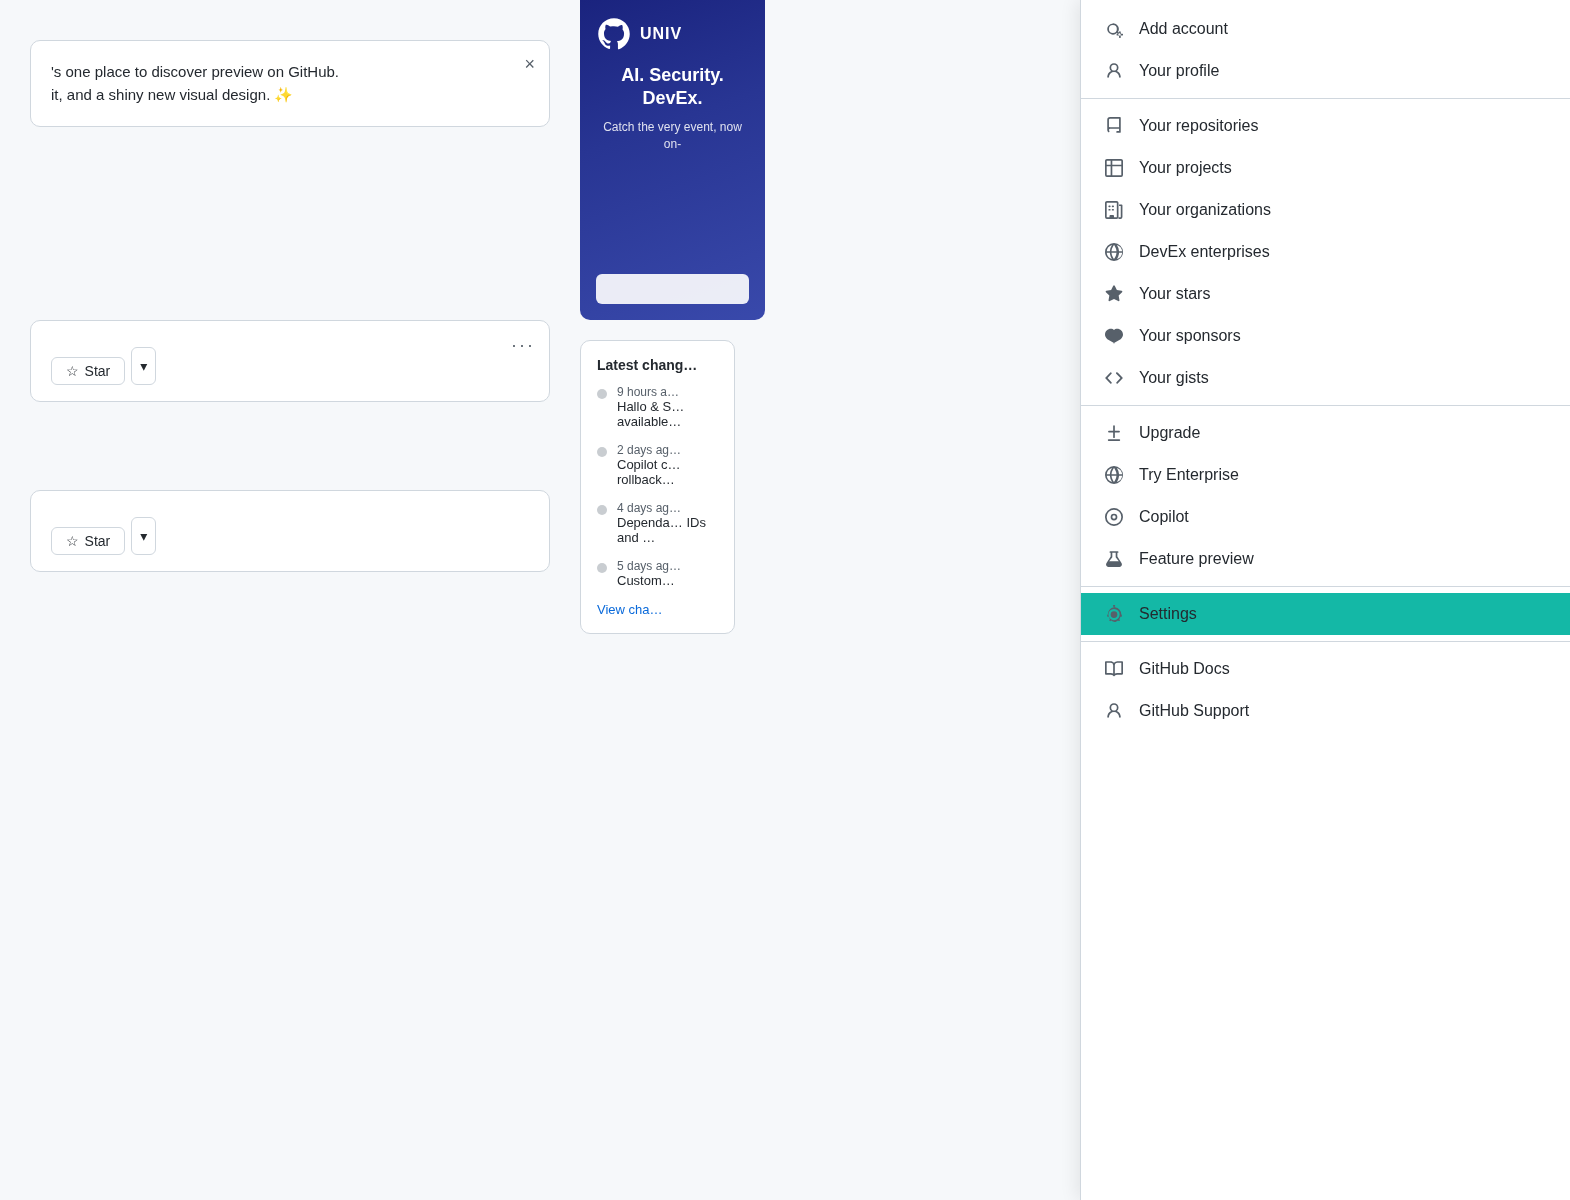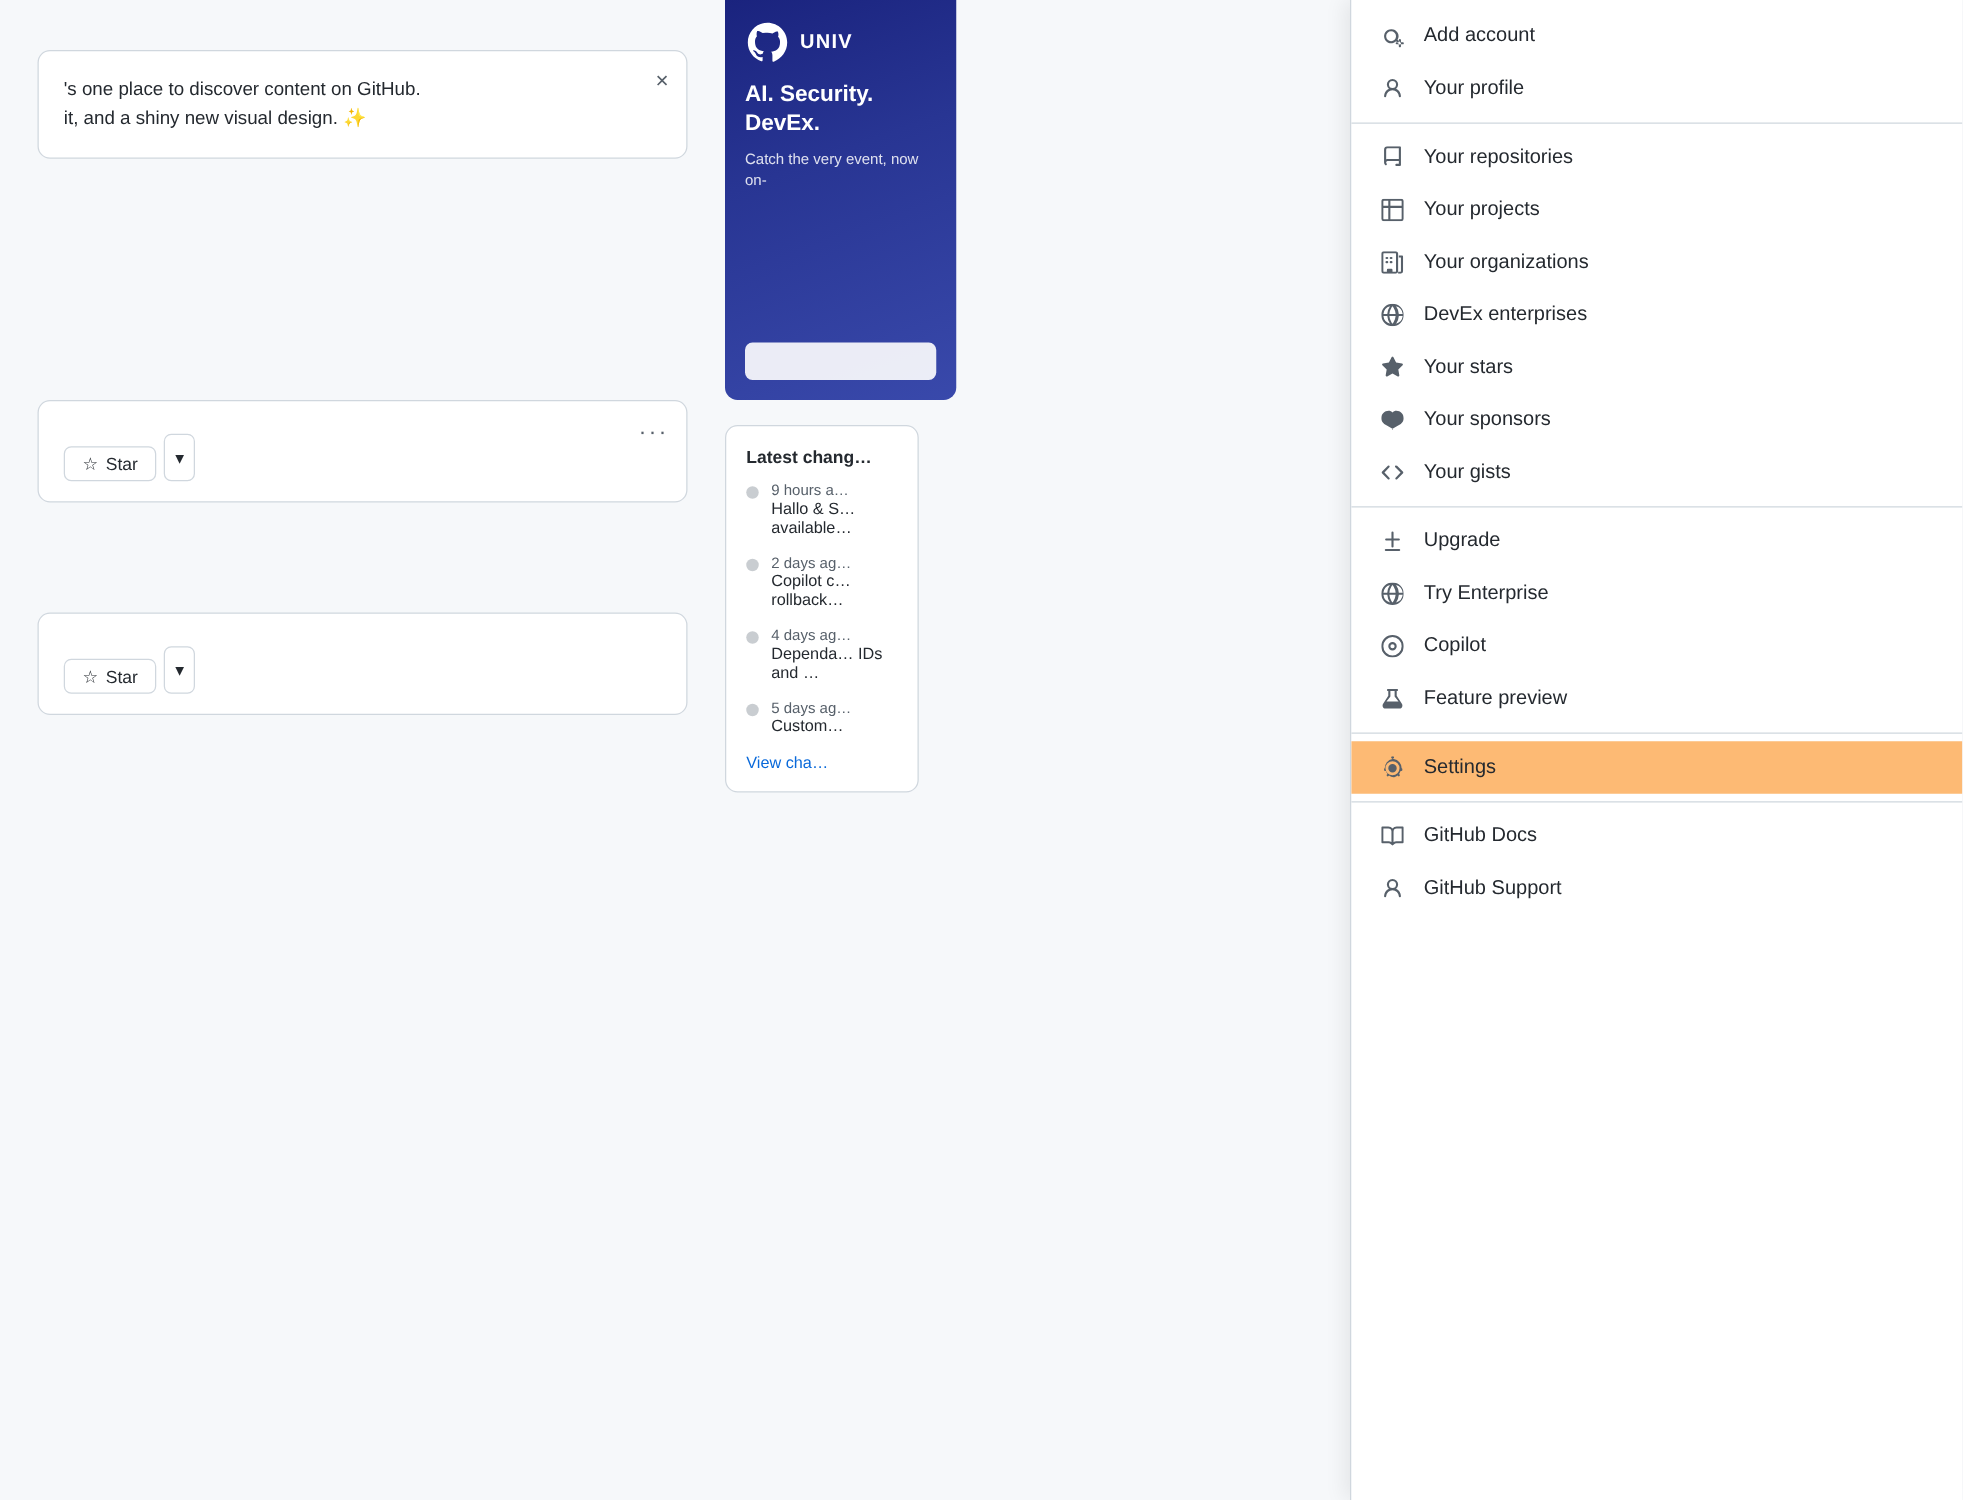--- a/index.html
+++ b/index.html
@@ -57,20 +57,21 @@
       left: 580px;
       top: 0;
       width: 185px;
       height: 320px;
       background: linear-gradient(160deg, #1a237e 0%, #283593 40%, #3949ab 100%);
       border-radius: 0 0 10px 10px;
       overflow: hidden;
       display: flex;
       flex-direction: column;
       padding: 16px;
+      text-align: center;
     }
     .banner-logo {
       display: flex;
       align-items: center;
       gap: 8px;
       margin-bottom: 12px;
     }
     .github-logo {
       width: 36px;
       height: 36px;
@@ -235,21 +236,21 @@
       gap: 14px;
       padding: 10px 22px;
       font-size: 16px;
       color: #24292f;
       cursor: pointer;
       border-radius: 0;
       transition: background 0.1s;
       white-space: nowrap;
     }
     .menu-item.active {
-      background: #fdba74;
+      background: #14b8a6;
       font-weight: 500;
     }
     .menu-icon {
       width: 22px;
       height: 22px;
       flex-shrink: 0;
       display: flex;
       align-items: center;
       justify-content: center;
       color: #57606a;
@@ -270,21 +271,21 @@
     }
   </style>
 </head>
 <body>
 
 <div class="bg-left"></div>
 
 <div class="card-top">
   <span class="card-close">×</span>
   <div class="card-text">
-    <span>'s one place to discover content on GitHub.</span><br>
+    <span>'s one place to discover preview on GitHub.</span><br>
     <span>it, and a shiny new visual design.</span>
     <span class="sparkle">✨</span>
   </div>
 </div>
 
 <div class="banner-area">
   <div class="banner-logo">
 
     <svg class="github-logo" viewBox="0 0 32 32" fill="white">
       <path d="M16 2C8.27 2 2 8.27 2 16c0 6.18 4.01 11.42 9.57 13.27.7.13.96-.3.96-.67v-2.34c-3.9.85-4.72-1.88-4.72-1.88-.64-1.62-1.56-2.05-1.56-2.05-1.27-.87.1-.85.1-.85 1.41.1 2.15 1.44 2.15 1.44 1.25 2.14 3.28 1.52 4.08 1.16.13-.9.49-1.52.89-1.87-3.11-.35-6.38-1.56-6.38-6.94 0-1.53.55-2.78 1.44-3.76-.14-.36-.62-1.78.14-3.71 0 0 1.18-.38 3.85 1.44A13.4 13.4 0 0 1 16 9.1c1.19.01 2.39.16 3.51.47 2.67-1.82 3.85-1.44 3.85-1.44.76 1.93.28 3.35.14 3.71.9.98 1.44 2.23 1.44 3.76 0 5.39-3.28 6.58-6.4 6.93.5.43.95 1.29.95 2.6v3.85c0 .37.25.81.96.67C25.99 27.42 30 22.18 30 16 30 8.27 23.73 2 16 2z"></path>

